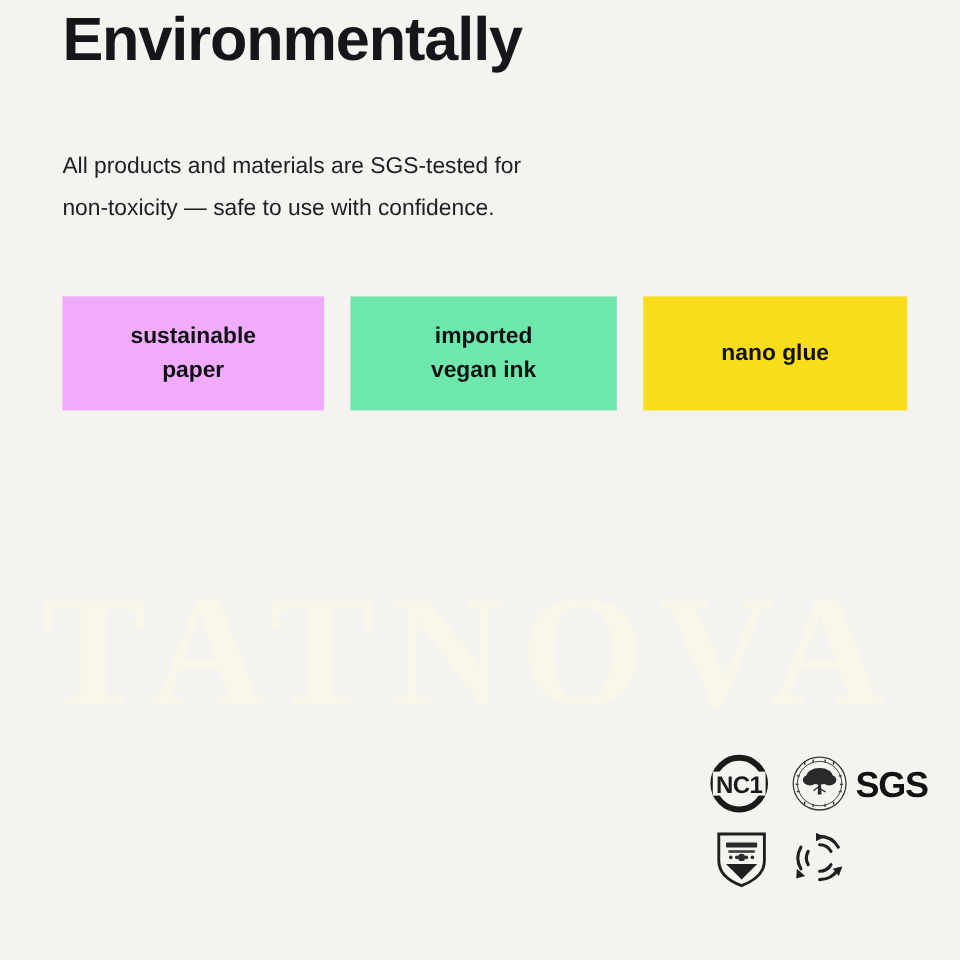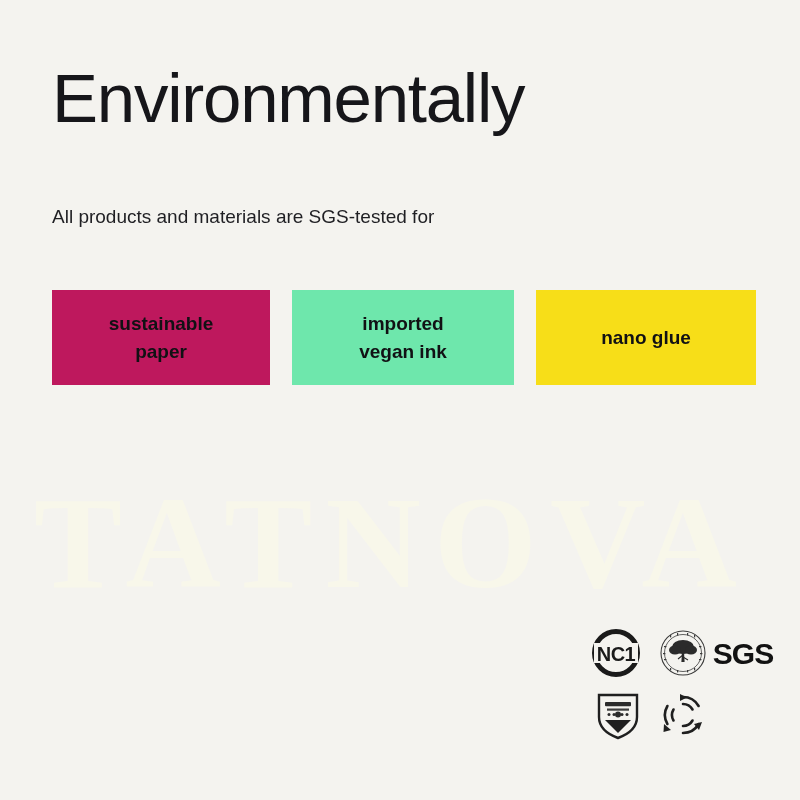--- a/index.html
+++ b/index.html
@@ -38,24 +38,23 @@
 
   
   #content {
     position: relative;
     z-index: 2;
     padding: 0 52px;
   }
 
   
   #page-title {
-    margin-top: 54px;
-    font-size: 69px;
+    font-size: 51px;
     line-height: 1.30;
-    font-weight: 400;
+    font-weight: 700;
     letter-spacing: -0.018em;
     color: #16161a;
   }
   #page-title .line { display: block; }
 
   
   #page-subtitle {
     margin-top: 56px;
     font-size: 19px;
     line-height: 1.82;
@@ -118,25 +117,26 @@
 <div id="watermark" style="color: rgb(248, 247, 234);">TATNOVA</div>
 
 <div id="content">
 
   <h1 id="page-title" style="color: rgb(22, 22, 26);">
     <span class="line">Environmentally</span>
   </h1>
 
   <p id="page-subtitle" style="color: rgb(31, 31, 35);">
     <span class="line">All products and materials are SGS-tested for</span>
+    <span class="line">non-toxicity — safe to use with confidence.</span>
   </p>
 
   <div id="badge-row">
 
-    <div class="badge" id="badge-0" style="background: #be185d; color: rgb(17, 17, 20);">
+    <div class="badge" id="badge-0" style="background: #f0abfc; color: rgb(17, 17, 20);">
       <span class="l1">sustainable</span>
       <span class="l2">paper</span>
     </div>
 
     <div class="badge" id="badge-1" style="background: rgb(110, 231, 172); color: rgb(17, 17, 20);">
       <span class="l1">imported</span>
       <span class="l2">vegan ink</span>
     </div>
 
     <div class="badge" id="badge-2" style="background: rgb(247, 222, 24); color: rgb(17, 17, 20);">

